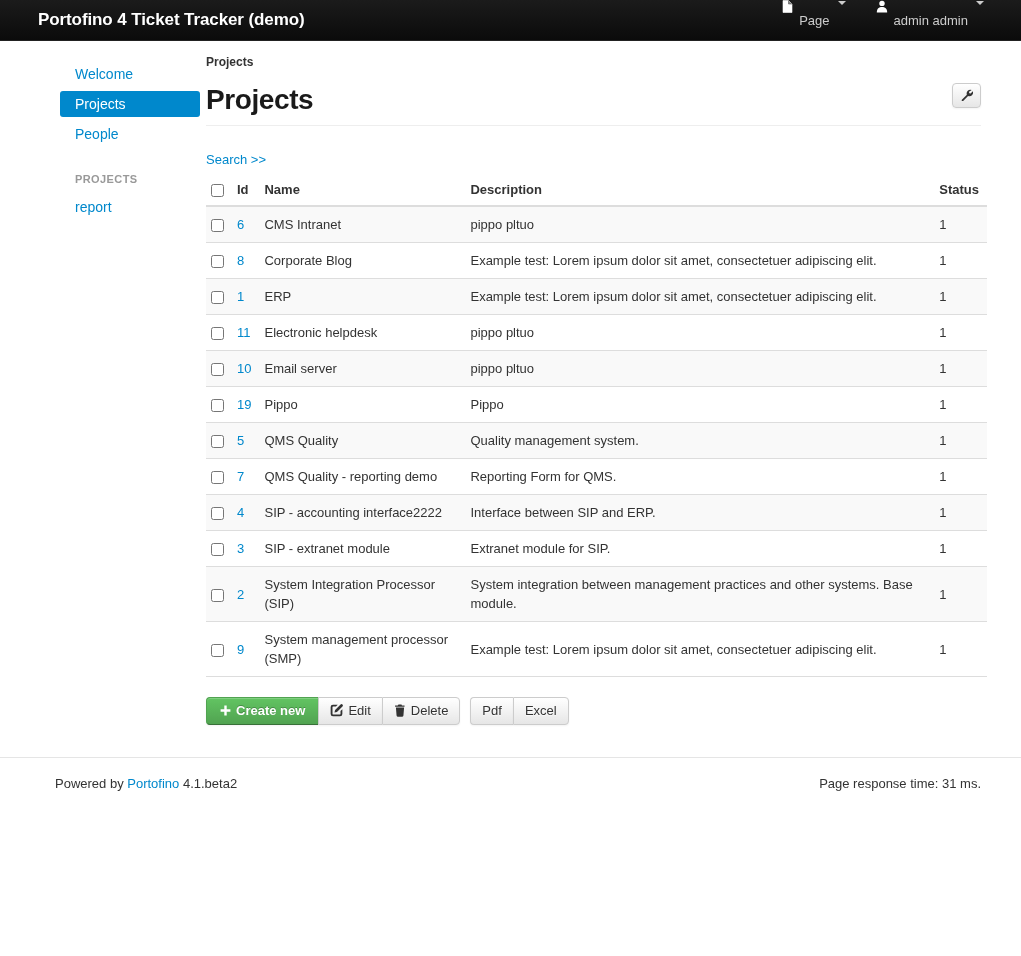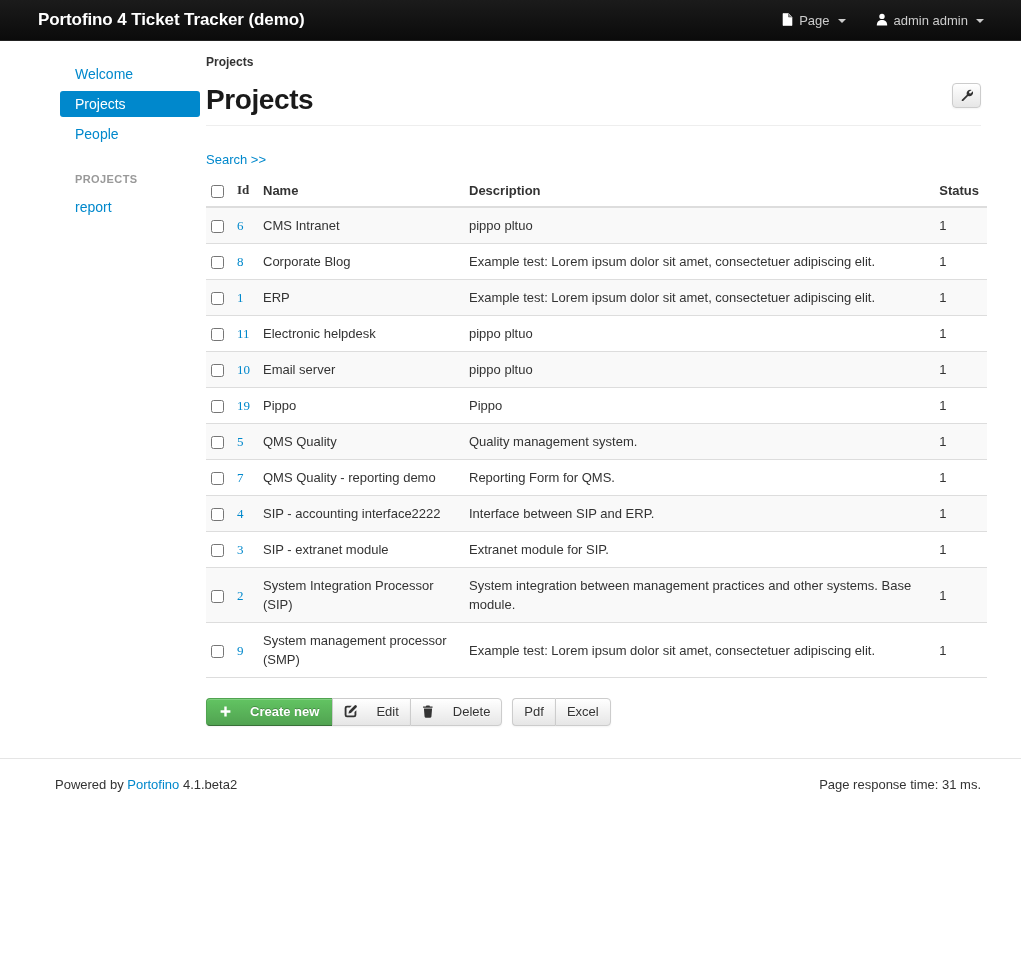--- a/index.html
+++ b/index.html
@@ -33,21 +33,20 @@
   .nav-right {
     margin-left: auto;
     display: flex;
     align-items: center;
   }
   .nav-item {
     color: #cccccc;
     font-size: 13px;
     padding: 0 15px;
     display: flex;
-    align-items: center;
     gap: 6px;
     height: 41px;
     line-height: 41px;
     text-decoration: none;
     cursor: pointer;
     white-space: nowrap;
   }
   .caret {
     display: inline-block;
     width: 0; height: 0;
@@ -154,21 +153,21 @@
   table.grid td {
     padding: 8px 8px 8px 5px;
     border-top: 1px solid #dddddd;
     vertical-align: middle;
     color: #333333;
     line-height: 19px;
   }
   table.grid tbody tr:nth-child(odd) { background: #f9f9f9; }
   table.grid tbody tr:last-child td { border-bottom: 1px solid #dddddd; }
   .col-chk { width: 26px; }
-  .col-id  { width: 26px; font-family: Liberation Serif, serif; }
+  .col-id  { width: 26px; }
   .col-name { width: 206px; }
   .col-status { width: 52px; text-align: left; }
   th.col-status { text-align: left; }
   .id-link { color: #0088cc; text-decoration: none; cursor: pointer; }
   input[type=checkbox] {
     width: 13px; height: 13px; margin: 0; cursor: pointer; vertical-align: middle;
   }
 
   
   .btn-bar { margin: 20px 0 0 6px; display: flex; align-items: center; }
@@ -178,21 +177,21 @@
     font-size: 13px;
     line-height: 18px;
     padding: 4px 11px;
     border: 1px solid #cccccc;
     border-right-width: 0;
     background-image: linear-gradient(to bottom, #ffffff, #e6e6e6);
     color: #333333;
     cursor: pointer;
     display: inline-flex;
     align-items: center;
-    gap: 19px;
+    gap: 5px;
     text-shadow: 0 1px 1px rgba(255,255,255,.75);
     box-shadow: inset 0 1px 0 rgba(255,255,255,.2), 0 1px 2px rgba(0,0,0,.05);
     white-space: nowrap;
   }
   .btn:first-child { border-radius: 4px 0 0 4px; }
   .btn:last-child { border-radius: 0 4px 4px 0; border-right-width: 1px; }
   .btn-group .btn:only-child { border-radius: 4px; border-right-width: 1px; }
   .btn-success {
     background-image: linear-gradient(to bottom, #62c462, #51a351);
     background-color: #51a351;

